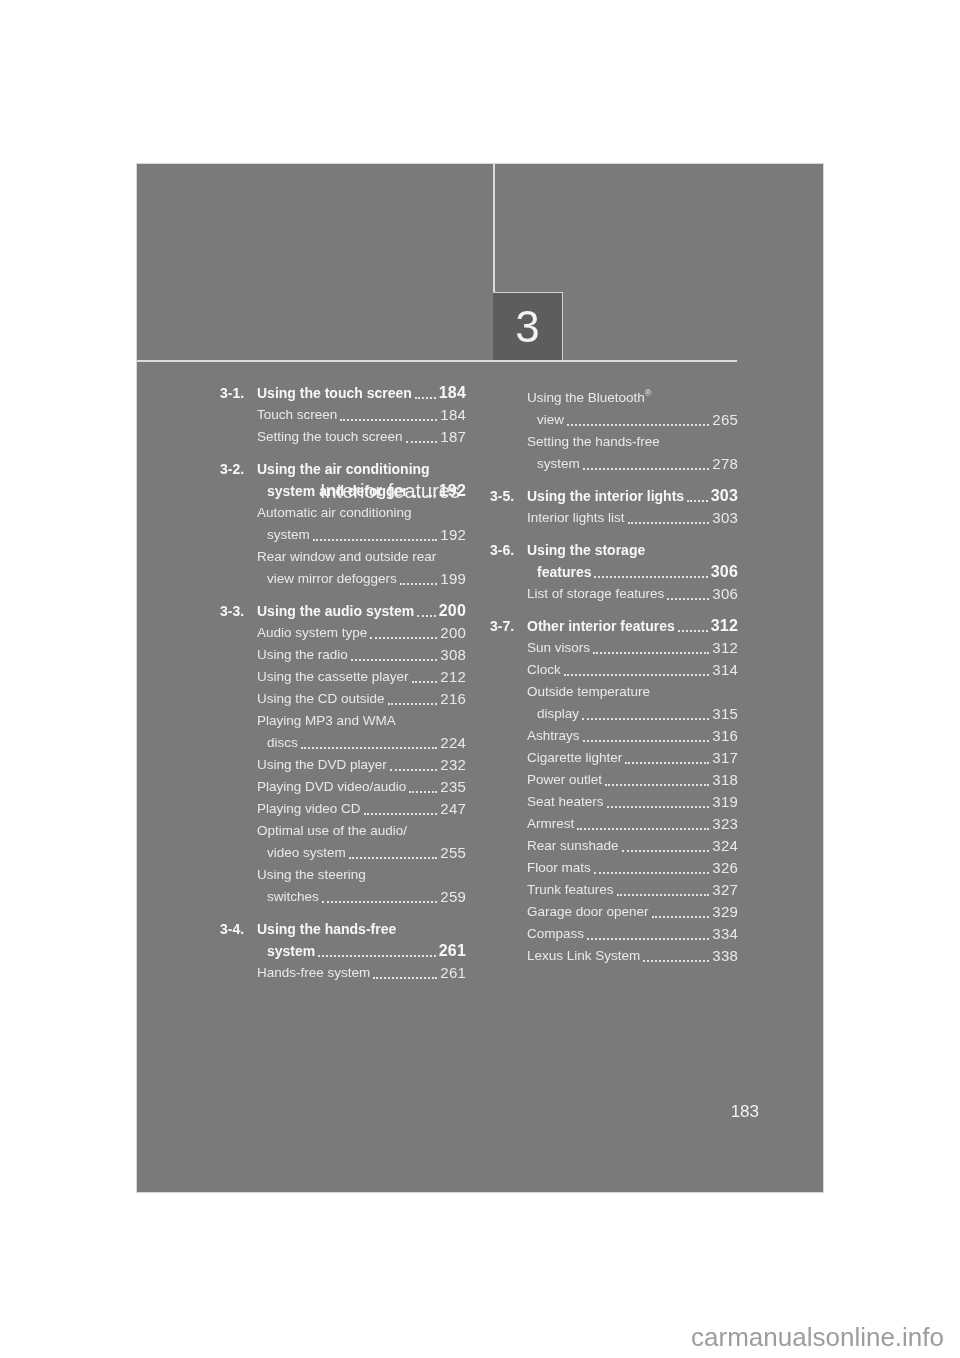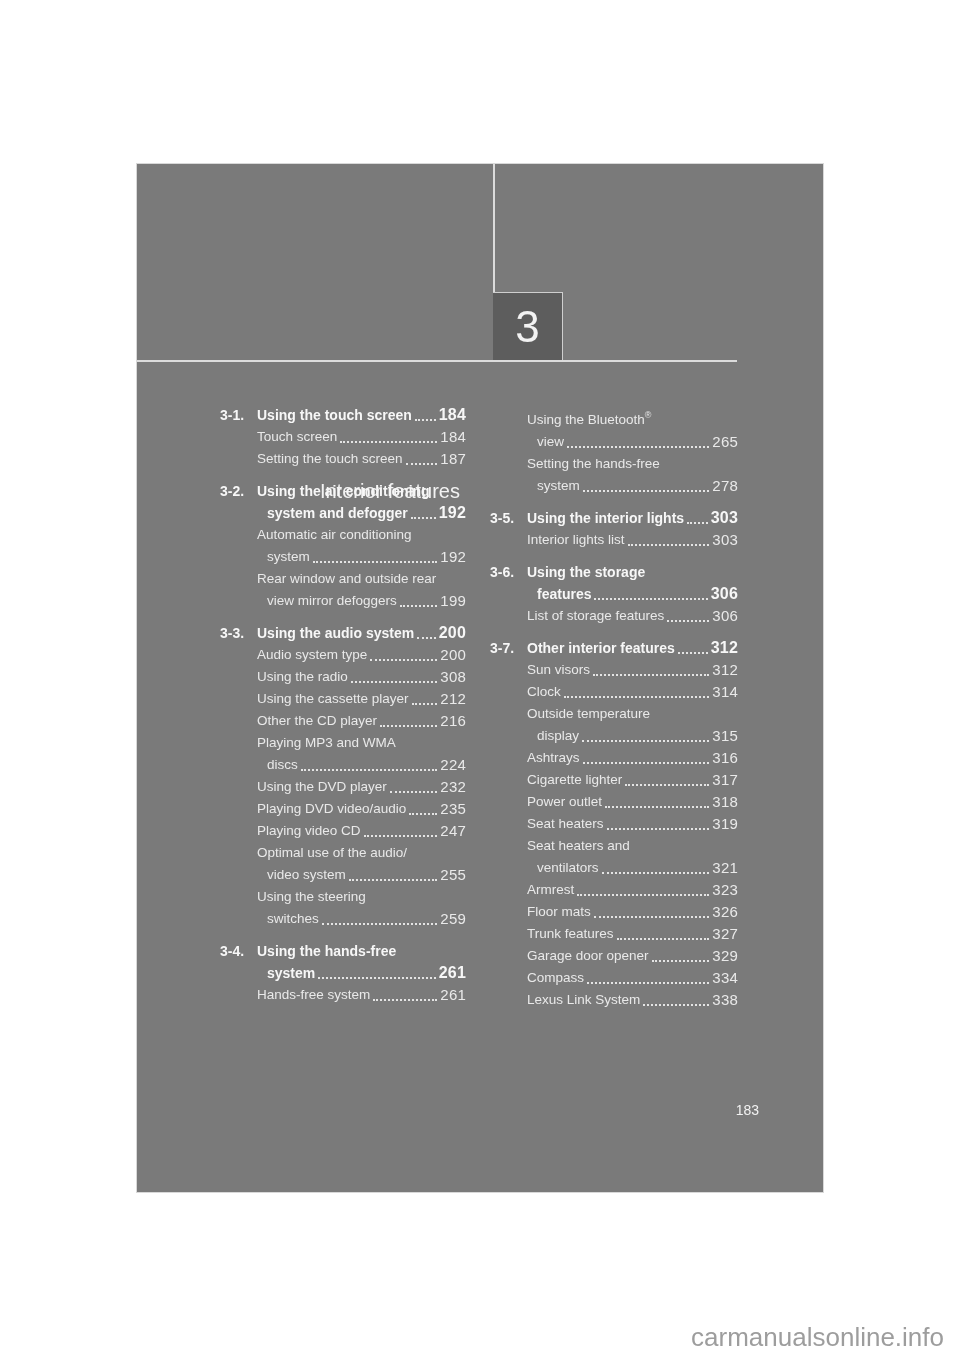--- a/index.html
+++ b/index.html
@@ -38,21 +38,21 @@
     position:absolute;top:316px;right:363px;
     font-size:20px;font-weight:400;color:var(--txt);white-space:nowrap;
     line-height:1.1;
   }
   .hrule{
     position:absolute;left:0;top:196px;width:600px;height:2px;
     background:var(--rule);
   }
   
   .toc{
-    position:absolute;left:83px;top:240px;display:flex;gap:24px;
+    position:absolute;left:83px;top:218px;display:flex;gap:24px;
   }
   .col{width:246px;}
   .col.right{width:248px;}
   .toc-section{margin-top:10px;}
   .col .toc-section:first-child{margin-top:0;}
   .entry{
     position:relative;padding-left:37px;
     font-size:13.5px;line-height:22px;color:var(--sub-txt);
     font-weight:400;
   }
@@ -68,21 +68,21 @@
     border-bottom:2px dotted rgba(243,243,243,0.88);
     margin:0 3px 5px 3px;
   }
   .pg{font-size:15px;letter-spacing:0.2px;}
   .entry.heading .pg{font-size:16px;}
   .cont{margin-left:10px;}
   .sup{font-size:9px;vertical-align:6px;letter-spacing:0;}
   
   .page-num{
     position:absolute;right:64px;top:938px;
-    font-size:14px;color:var(--txt);
+    font-size:17px;color:var(--txt);
   }
   .watermark{
     position:absolute;right:16px;top:1322px;
     font-size:26px;color:var(--wm);white-space:nowrap;letter-spacing:0;
   }
 </style>
 </head>
 <body>
 
 <div class="sheet">
@@ -175,21 +175,21 @@
           </div>
           <div class="entry item">
             <div class="lastline">
               <span class="txt">Using the cassette player</span>
               <span class="dots"></span>
               <span class="pg">212</span>
             </div>
           </div>
           <div class="entry item">
             <div class="lastline">
-              <span class="txt">Other the CD player</span>
+              <span class="txt">Using the CD outside</span>
               <span class="dots"></span>
               <span class="pg">216</span>
             </div>
           </div>
           <div class="entry item">
             <div class="line">Playing MP3 and WMA</div>
             <div class="lastline cont">
               <span class="txt">discs</span>
               <span class="dots"></span>
               <span class="pg">224</span>
@@ -359,32 +359,31 @@
             </div>
           </div>
           <div class="entry item">
             <div class="lastline">
               <span class="txt">Seat heaters</span>
               <span class="dots"></span>
               <span class="pg">319</span>
             </div>
           </div>
           <div class="entry item">
-            <div class="line">Seat heaters and</div>
-            <div class="lastline cont">
-              <span class="txt">ventilators</span>
-              <span class="dots"></span>
-              <span class="pg">321</span>
-            </div>
-          </div>
-          <div class="entry item">
             <div class="lastline">
               <span class="txt">Armrest</span>
               <span class="dots"></span>
               <span class="pg">323</span>
+            </div>
+          </div>
+          <div class="entry item">
+            <div class="lastline">
+              <span class="txt">Rear sunshade</span>
+              <span class="dots"></span>
+              <span class="pg">324</span>
             </div>
           </div>
           <div class="entry item">
             <div class="lastline">
               <span class="txt">Floor mats</span>
               <span class="dots"></span>
               <span class="pg">326</span>
             </div>
           </div>
           <div class="entry item">

